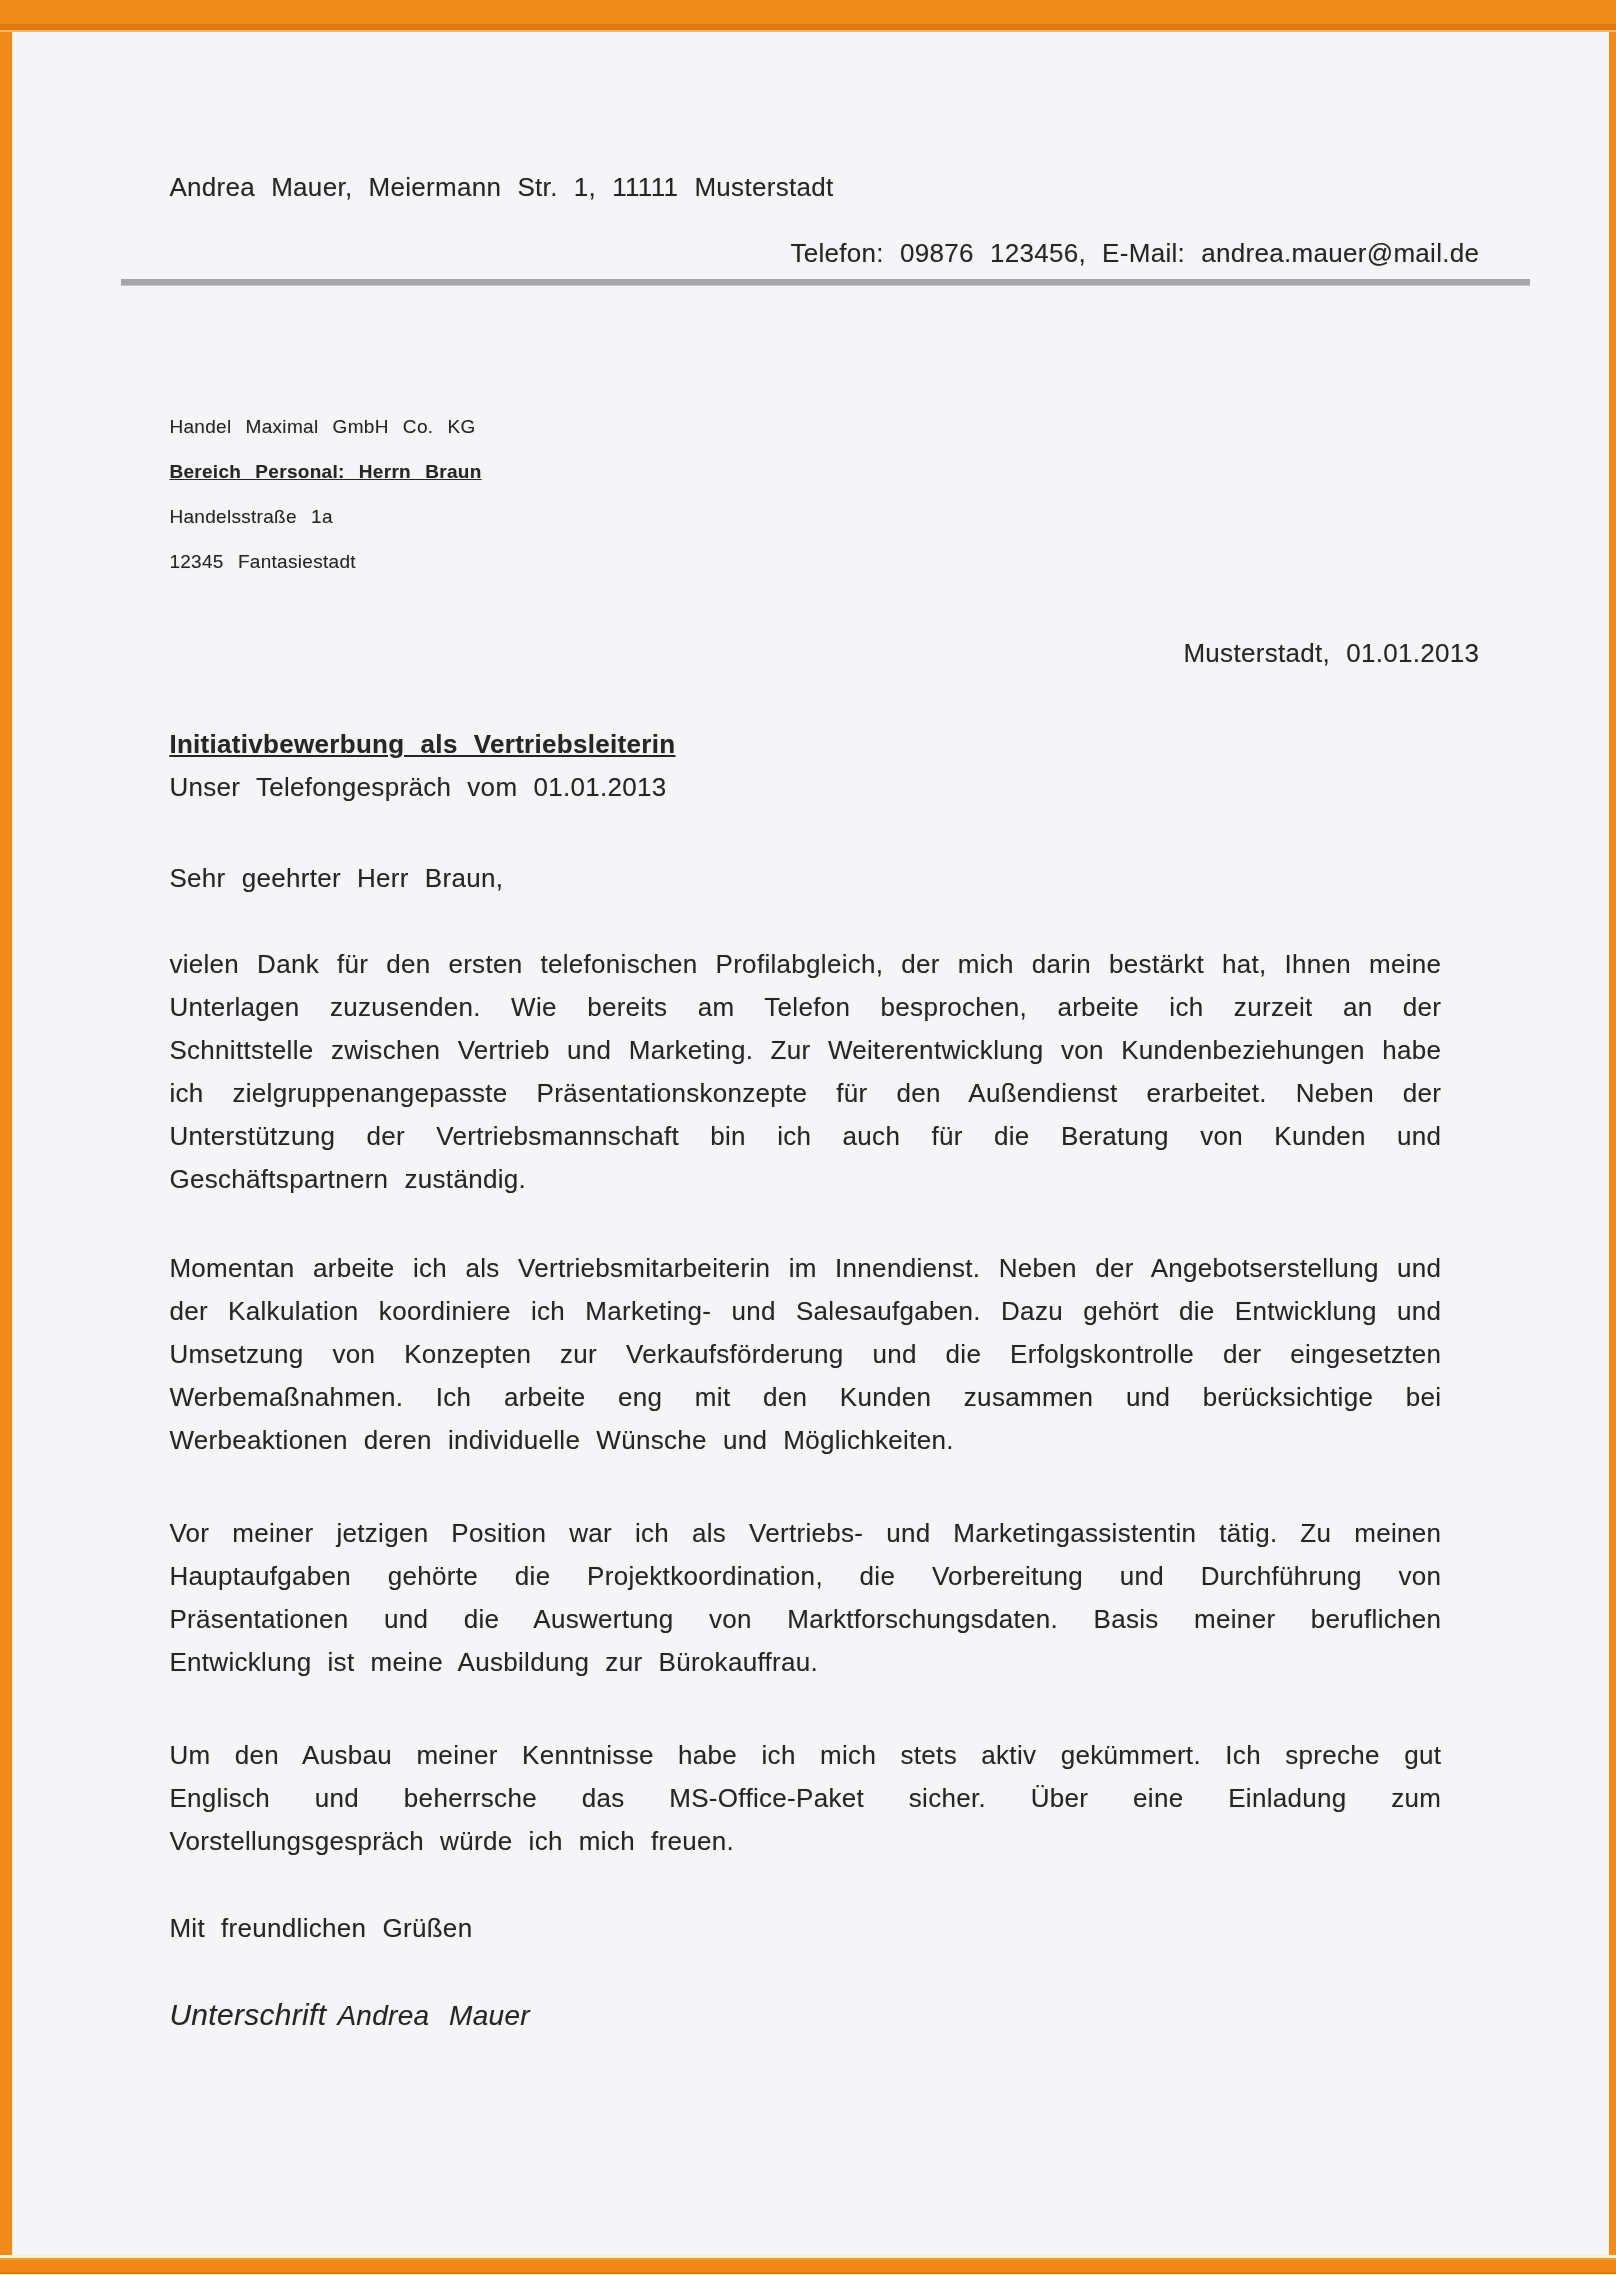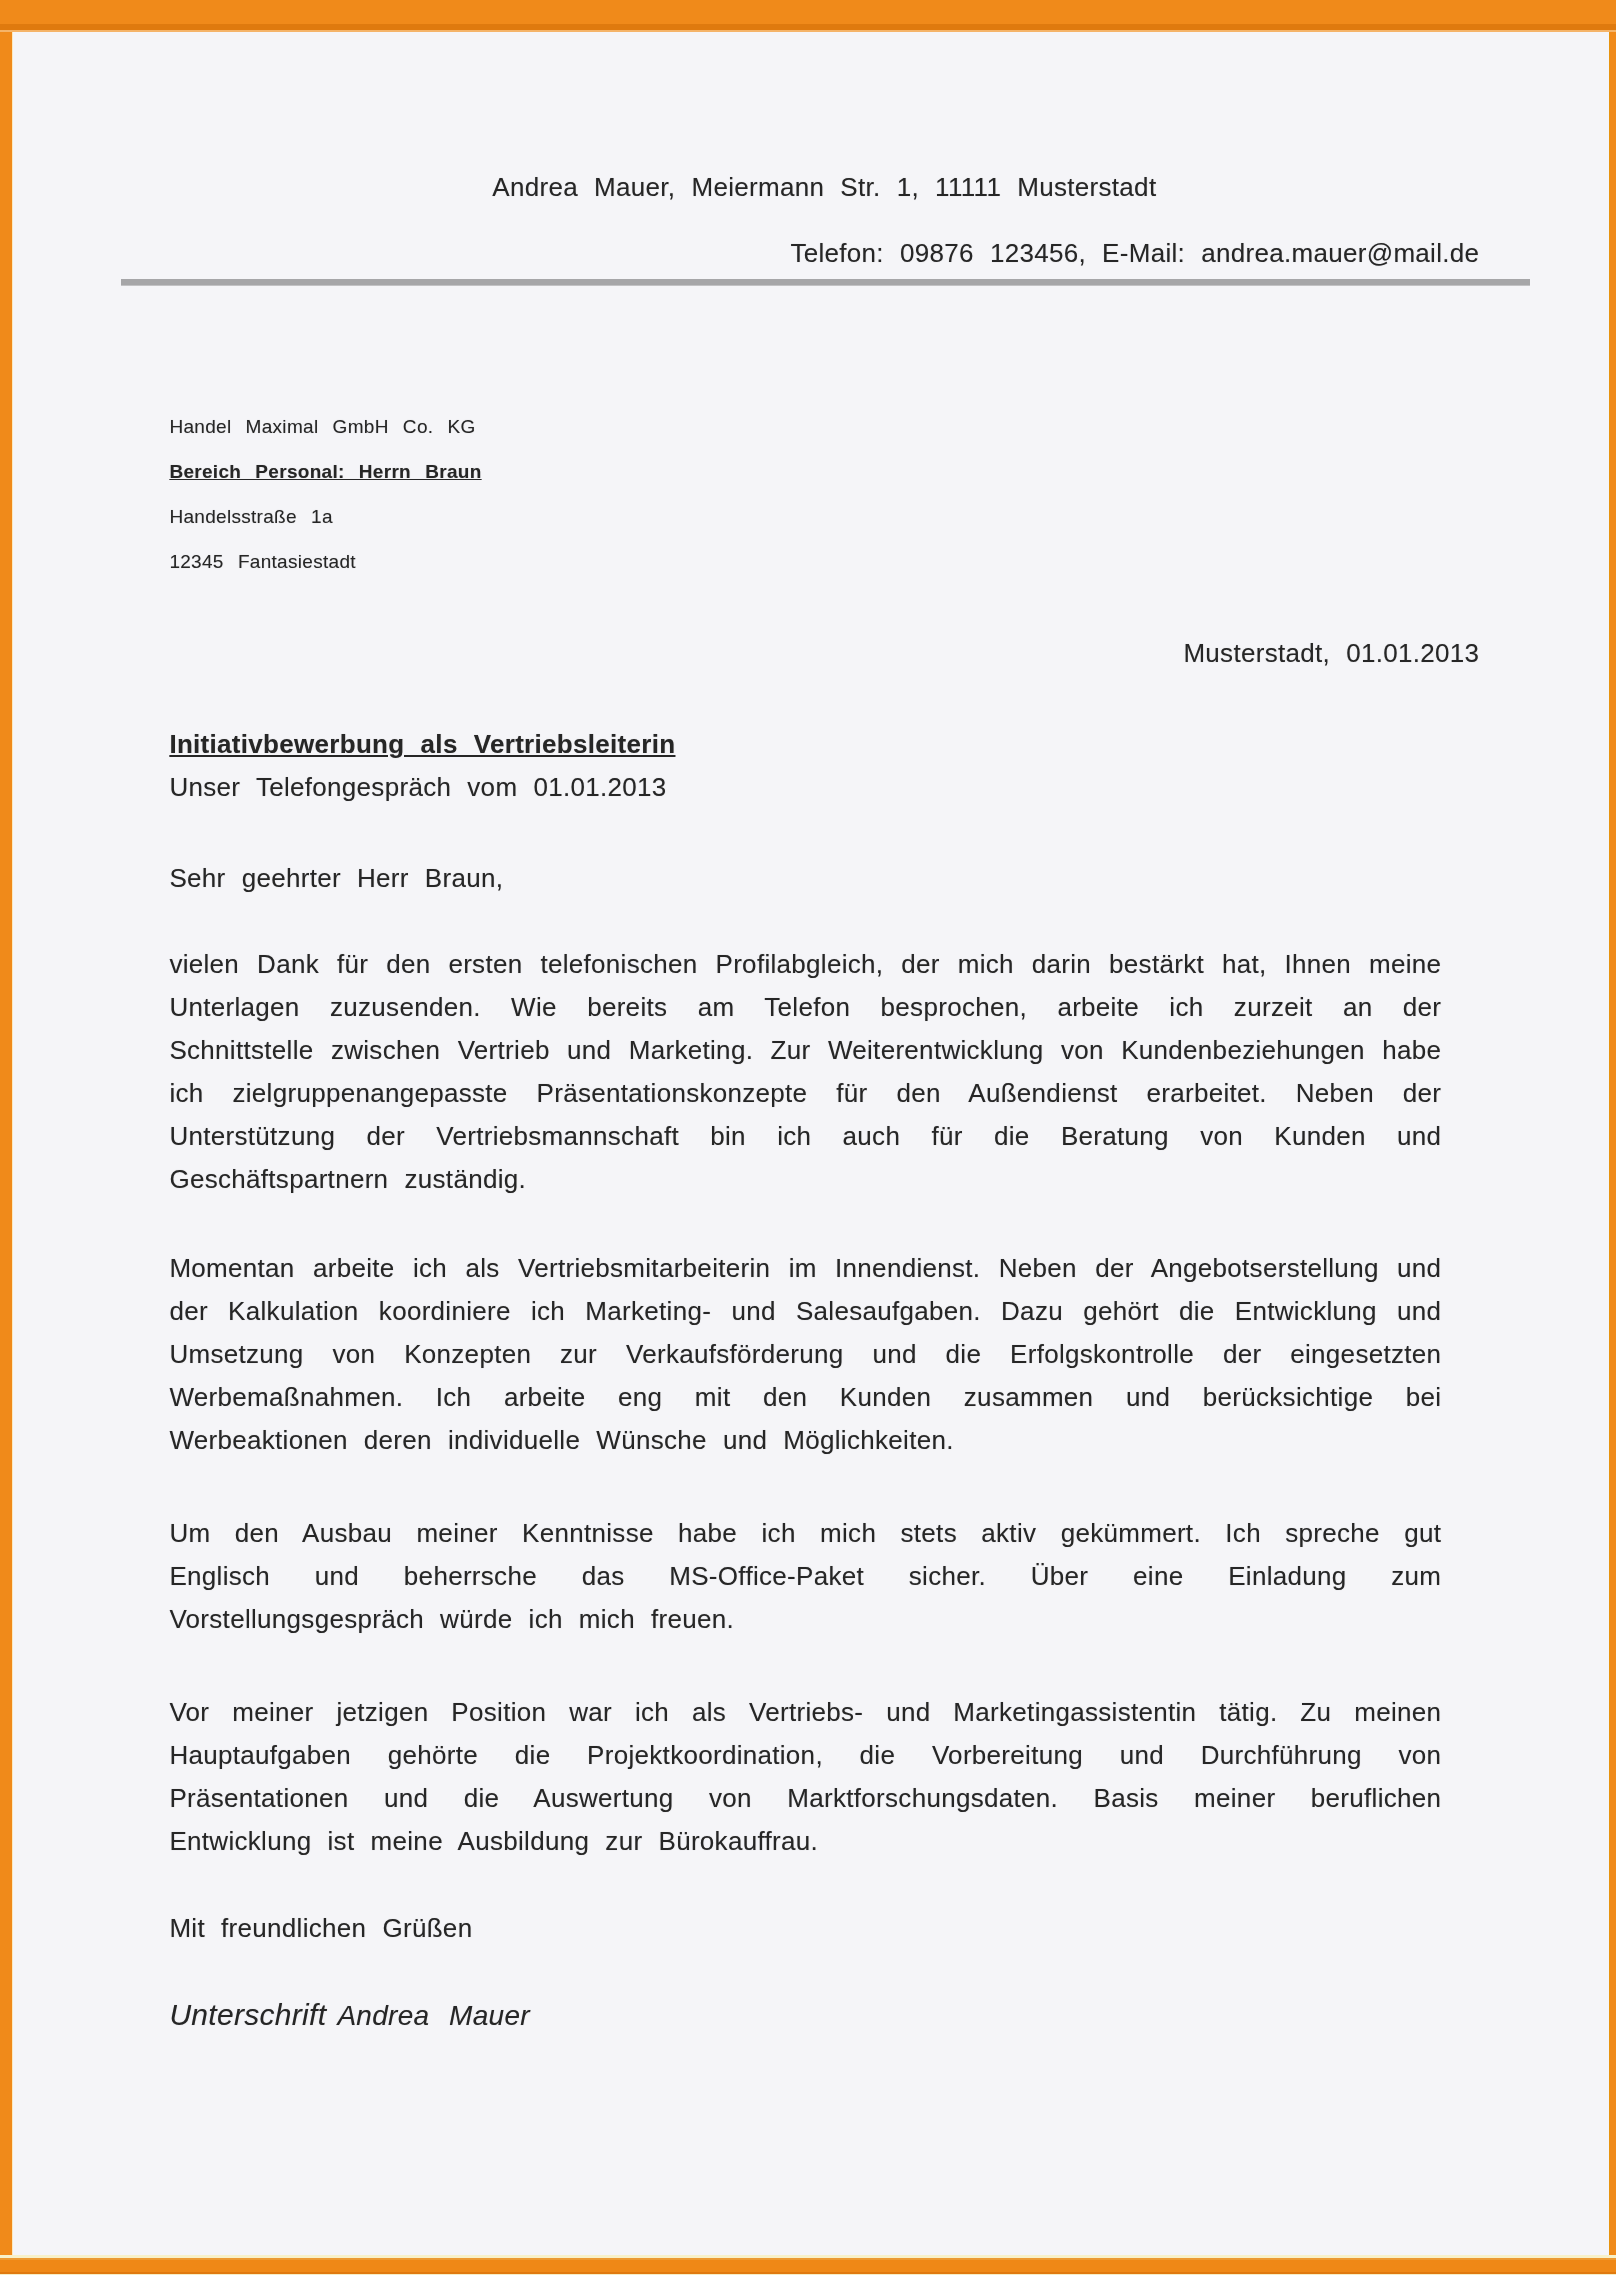--- a/index.html
+++ b/index.html
@@ -31,21 +31,21 @@
     z-index: 5;
   }
   
   .page {
     position: absolute; top: 32px; left: 13.4px; right: 7.7px; bottom: 21px;
     padding: 0 130px 0 156px;
     font-size: 26px; line-height: 43px;
     letter-spacing: 0.3px; word-spacing: 8.6px;
     text-shadow: 0 0 1px rgba(40,40,40,0.28);
   }
-  .sender   { margin-top: 134px; text-align: center; white-space: nowrap; }
+  .sender   { margin-top: 134px; text-align: left; white-space: nowrap; }
   .contact  { margin-top: 23px;  text-align: right; white-space: nowrap; }
   .rule {
     margin: 3.8px -51px 0 -48px; height: 7.7px;
     background: linear-gradient(180deg, #a6a6a8 0 5.8px, #c2c2c4 5.8px 7.7px);
   }
   .recipient { margin-top: 118px; font-size: 19px; line-height: 45px; }
   .bold      { font-weight: bold; text-decoration: underline; }
   .dateline  { margin-top: 48px; text-align: right; white-space: nowrap; }
   .subject   { margin-top: 48px; }
   .salutation{ margin-top: 48px; }
@@ -89,22 +89,22 @@
 
   <section class="subject">
     <div class="bold">Initiativbewerbung als Vertriebsleiterin</div>
     <div>Unser Telefongespräch vom 01.01.2013</div>
   </section>
 
   <div class="salutation">Sehr geehrter Herr Braun,</div>
 
   <p class="para para-1">vielen Dank für den ersten telefonischen Profilabgleich, der mich darin bestärkt hat, Ihnen meine Unterlagen zuzusenden. Wie bereits am Telefon besprochen, arbeite ich zurzeit an der Schnittstelle zwischen Vertrieb und Marketing. Zur Weiterentwicklung von Kundenbeziehungen habe ich zielgruppenangepasste Präsentationskonzepte für den Außendienst erarbeitet. Neben der Unterstützung der Vertriebsmannschaft bin ich auch für die Beratung von Kunden und Geschäftspartnern zuständig.</p>
   <p class="para para-2">Momentan arbeite ich als Vertriebsmitarbeiterin im Innendienst. Neben der Angebotserstellung und der Kalkulation koordiniere ich Marketing- und Salesaufgaben. Dazu gehört die Entwicklung und Umsetzung von Konzepten zur Verkaufsförderung und die Erfolgskontrolle der eingesetzten Werbemaßnahmen. Ich arbeite eng mit den Kunden zusammen und berücksichtige bei Werbeaktionen deren individuelle Wünsche und Möglichkeiten.</p>
+  <p class="para para-3">Vor meiner jetzigen Position war ich als Vertriebs- und Marketingassistentin tätig. Zu meinen Hauptaufgaben gehörte die Projektkoordination, die Vorbereitung und Durchführung von Präsentationen und die Auswertung von Marktforschungsdaten. Basis meiner beruflichen Entwicklung ist meine Ausbildung zur Bürokauffrau.</p>
   <p class="para para-4">Um den Ausbau meiner Kenntnisse habe ich mich stets aktiv gekümmert. Ich spreche gut Englisch und beherrsche das MS-Office-Paket sicher. Über eine Einladung zum Vorstellungsgespräch würde ich mich freuen.</p>
-  <p class="para para-3">Vor meiner jetzigen Position war ich als Vertriebs- und Marketingassistentin tätig. Zu meinen Hauptaufgaben gehörte die Projektkoordination, die Vorbereitung und Durchführung von Präsentationen und die Auswertung von Marktforschungsdaten. Basis meiner beruflichen Entwicklung ist meine Ausbildung zur Bürokauffrau.</p>
 
   <div class="closing">Mit freundlichen Grüßen</div>
 
   <div class="signature">
     <span class="sig-label">Unterschrift</span><span class="sig-name">Andrea Mauer</span>
   </div>
 
 </div>
 
 

